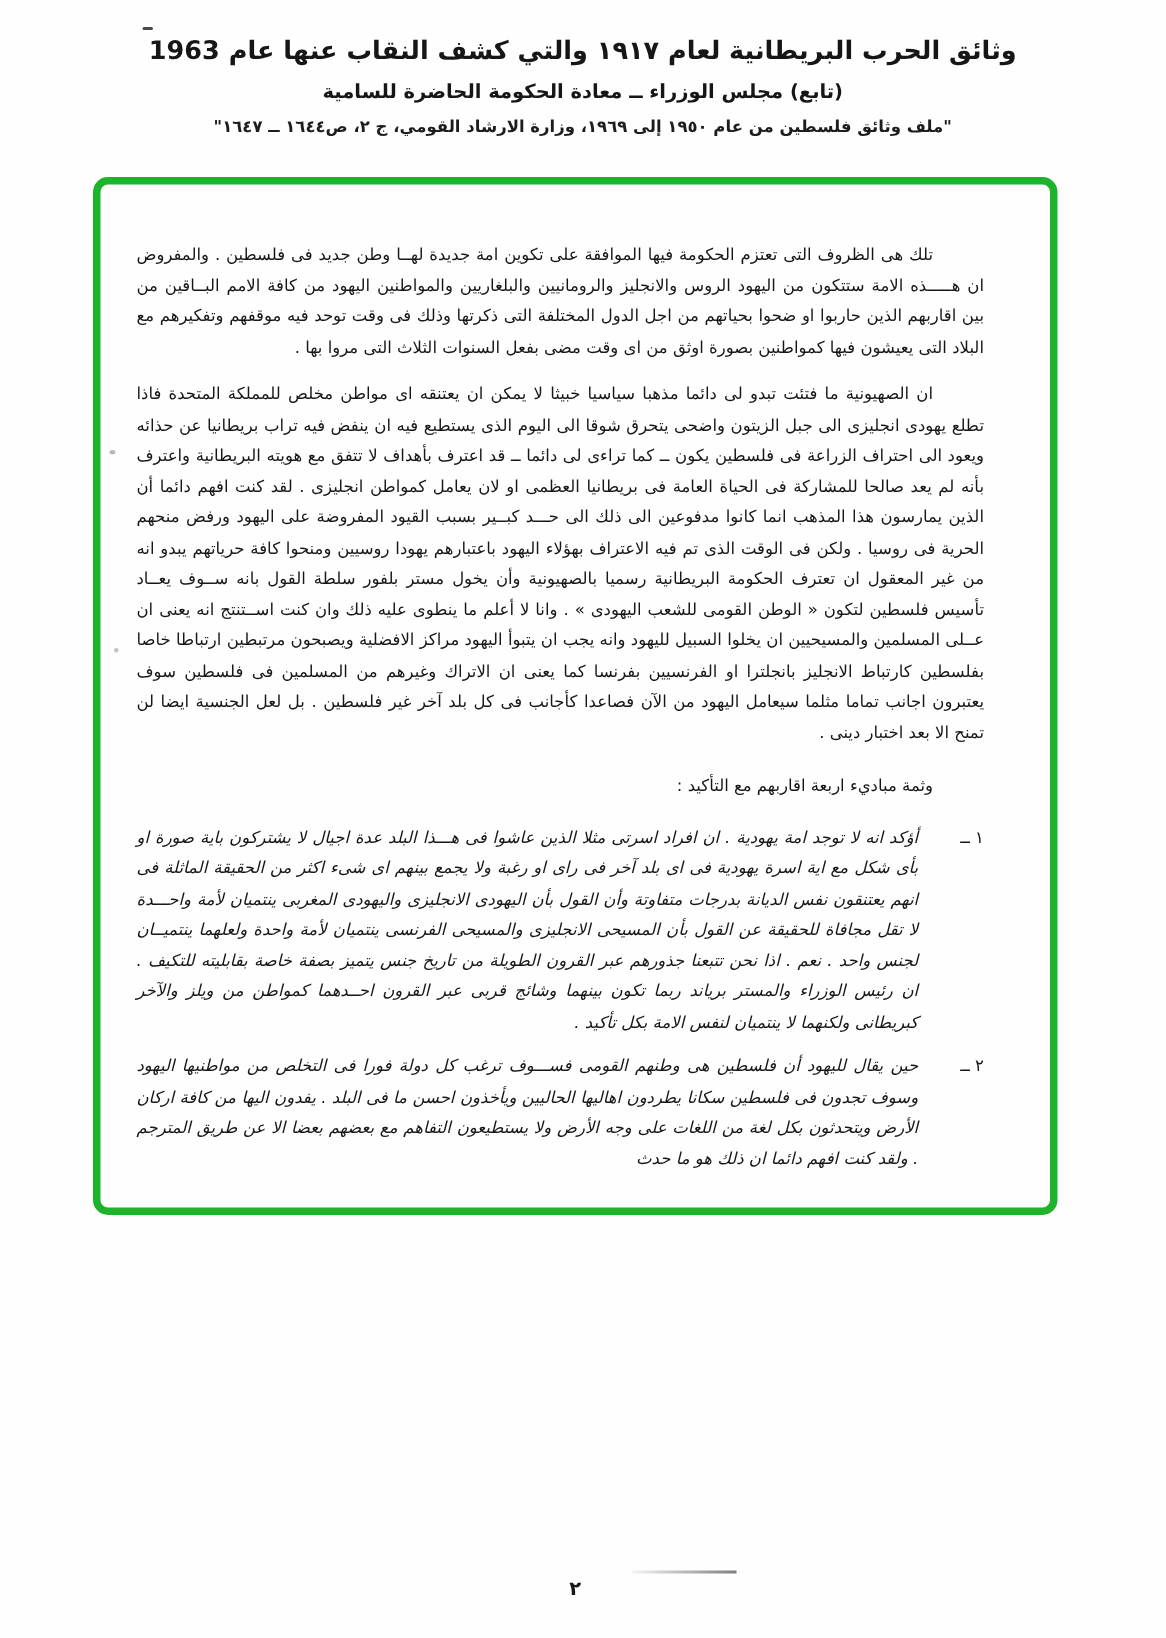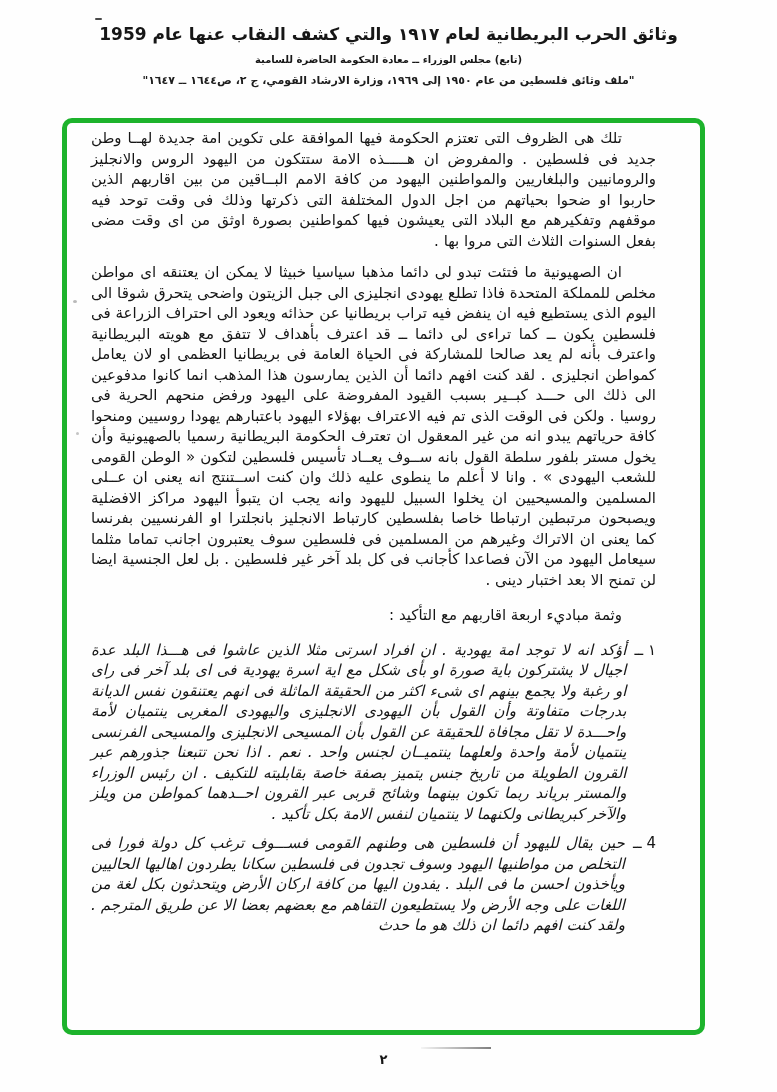--- a/index.html
+++ b/index.html
@@ -27,47 +27,48 @@
   }
   .speck-left1{position:absolute;left:73px;top:300px;width:4px;height:3px;background:#b9b9b9;border-radius:50%;}
   .speck-left2{position:absolute;left:76px;top:432px;width:3px;height:3px;background:#c4c4c4;border-radius:50%;}
   
   .doc-header{
     position:absolute;top:24px;left:0;right:0;
     text-align:center;direction:rtl;
     font-weight:bold;
   }
   .doc-title{font-size:17px;letter-spacing:0.2px;}
-  .doc-subtitle{font-size:10px;margin-top:10px;}
+  .doc-subtitle{font-size:13px;margin-top:10px;}
   .doc-source{font-size:11px;margin-top:9px;color:#1d1d1d;}
   
   .green-box{
     position:absolute;left:62px;top:118px;
-    width:643px;height:917px;
+    width:643px;height:692px;
     box-sizing:border-box;
     border:5px solid var(--border-green);
     border-radius:10px;
-    padding:5px 44px 10px 24px;
+    padding:37px 44px 10px 24px;
     direction:rtl;
     text-align:justify;
-    font-size:15px;
+    font-size:11px;
     line-height:20.5px;
     overflow:hidden;
   }
   .para{margin:0 0 11px 0;}
   .para.indent{text-indent:34px;}
   .para.intro{margin:15px 0 14px 0;}
   .list-item{
     display:flex;direction:rtl;
     margin:0 0 9px 0;
   }
   .item-number{
     flex:0 0 auto;
     white-space:nowrap;
     padding-left:8px;
+    margin-left:20px;
   }
   .item-text{
     flex:1 1 auto;
     text-align:justify;
     font-style:italic;
   }
   
   .footer-smudge{
     position:absolute;top:1047px;left:421px;width:70px;height:2px;
     background:linear-gradient(to right, rgba(0,0,0,0.04), rgba(0,0,0,0.5));
@@ -81,37 +82,37 @@
 </head>
 <body>
 
 <div class="page">
 
   <div class="speck-top"></div>
   <div class="speck-left1"></div>
   <div class="speck-left2"></div>
 
   <header class="doc-header">
-    <div class="doc-title">وثائق الحرب البريطانية لعام ١٩١٧ والتي كشف النقاب عنها عام 1959</div>
+    <div class="doc-title">وثائق الحرب البريطانية لعام ١٩١٧ والتي كشف النقاب عنها عام 1963</div>
     <div class="doc-subtitle">(تابع) مجلس الوزراء ــ معادة الحكومة الحاضرة للسامية</div>
     <div class="doc-source">"ملف وثائق فلسطين من عام ١٩٥٠ إلى ١٩٦٩، وزارة الارشاد القومي، ج ٢، ص١٦٤٤ ــ ١٦٤٧"</div>
   </header>
 
   <main class="green-box">
     <p class="para indent">تلك هى الظروف التى تعتزم الحكومة فيها الموافقة على تكوين امة جديدة لهــا وطن جديد فى فلسطين . والمفروض ان هـــــذه الامة ستتكون من اليهود الروس والانجليز والرومانيين والبلغاريين والمواطنين اليهود من كافة الامم البــاقين من بين اقاربهم الذين حاربوا او ضحوا بحياتهم من اجل الدول المختلفة التى ذكرتها وذلك فى وقت توحد فيه موقفهم وتفكيرهم مع البلاد التى يعيشون فيها كمواطنين بصورة اوثق من اى وقت مضى بفعل السنوات الثلاث التى مروا بها .</p>
     <p class="para indent">ان الصهيونية ما فتئت تبدو لى دائما مذهبا سياسيا خبيثا لا يمكن ان يعتنقه اى مواطن مخلص للمملكة المتحدة فاذا تطلع يهودى انجليزى الى جبل الزيتون واضحى يتحرق شوقا الى اليوم الذى يستطيع فيه ان ينفض فيه تراب بريطانيا عن حذائه ويعود الى احتراف الزراعة فى فلسطين يكون ــ كما تراءى لى دائما ــ قد اعترف بأهداف لا تتفق مع هويته البريطانية واعترف بأنه لم يعد صالحا للمشاركة فى الحياة العامة فى بريطانيا العظمى او لان يعامل كمواطن انجليزى . لقد كنت افهم دائما أن الذين يمارسون هذا المذهب انما كانوا مدفوعين الى ذلك الى حـــد كبــير بسبب القيود المفروضة على اليهود ورفض منحهم الحرية فى روسيا . ولكن فى الوقت الذى تم فيه الاعتراف بهؤلاء اليهود باعتبارهم يهودا روسيين ومنحوا كافة حرياتهم يبدو انه من غير المعقول ان تعترف الحكومة البريطانية رسميا بالصهيونية وأن يخول مستر بلفور سلطة القول بانه ســوف يعــاد تأسيس فلسطين لتكون « الوطن القومى للشعب اليهودى » . وانا لا أعلم ما ينطوى عليه ذلك وان كنت اســتنتج انه يعنى ان عــلى المسلمين والمسيحيين ان يخلوا السبيل لليهود وانه يجب ان يتبوأ اليهود مراكز الافضلية ويصبحون مرتبطين ارتباطا خاصا بفلسطين كارتباط الانجليز بانجلترا او الفرنسيين بفرنسا كما يعنى ان الاتراك وغيرهم من المسلمين فى فلسطين سوف يعتبرون اجانب تماما مثلما سيعامل اليهود من الآن فصاعدا كأجانب فى كل بلد آخر غير فلسطين . بل لعل الجنسية ايضا لن تمنح الا بعد اختبار دينى .</p>
     <p class="para indent intro">وثمة مباديء اربعة اقاربهم مع التأكيد :</p>
 
     <div class="list-item">
       <span class="item-number">١ ــ</span>
       <span class="item-text">أؤكد انه لا توجد امة يهودية . ان افراد اسرتى مثلا الذين عاشوا فى هـــذا البلد عدة اجيال لا يشتركون باية صورة او بأى شكل مع اية اسرة يهودية فى اى بلد آخر فى راى او رغبة ولا يجمع بينهم اى شىء اكثر من الحقيقة الماثلة فى انهم يعتنقون نفس الديانة بدرجات متفاوتة وأن القول بأن اليهودى الانجليزى واليهودى المغربى ينتميان لأمة واحـــدة لا تقل مجافاة للحقيقة عن القول بأن المسيحى الانجليزى والمسيحى الفرنسى ينتميان لأمة واحدة ولعلهما ينتميــان لجنس واحد . نعم . اذا نحن تتبعنا جذورهم عبر القرون الطويلة من تاريخ جنس يتميز بصفة خاصة بقابليته للتكيف . ان رئيس الوزراء والمستر برياند ربما تكون بينهما وشائج قربى عبر القرون احــدهما كمواطن من ويلز والآخر كبريطانى ولكنهما لا ينتميان لنفس الامة بكل تأكيد .</span>
     </div>
 
     <div class="list-item">
-      <span class="item-number">4 ــ</span>
+      <span class="item-number">٢ ــ</span>
       <span class="item-text">حين يقال لليهود أن فلسطين هى وطنهم القومى فســـوف ترغب كل دولة فورا فى التخلص من مواطنيها اليهود وسوف تجدون فى فلسطين سكانا يطردون اهاليها الحاليين ويأخذون احسن ما فى البلد . يفدون اليها من كافة اركان الأرض ويتحدثون بكل لغة من اللغات على وجه الأرض ولا يستطيعون التفاهم مع بعضهم بعضا الا عن طريق المترجم . ولقد كنت افهم دائما ان ذلك هو ما حدث</span>
     </div>
   </main>
 
   <div class="footer-smudge"></div>
   <div class="page-number">٢</div>
 
 </div>
 
 </body></html>

